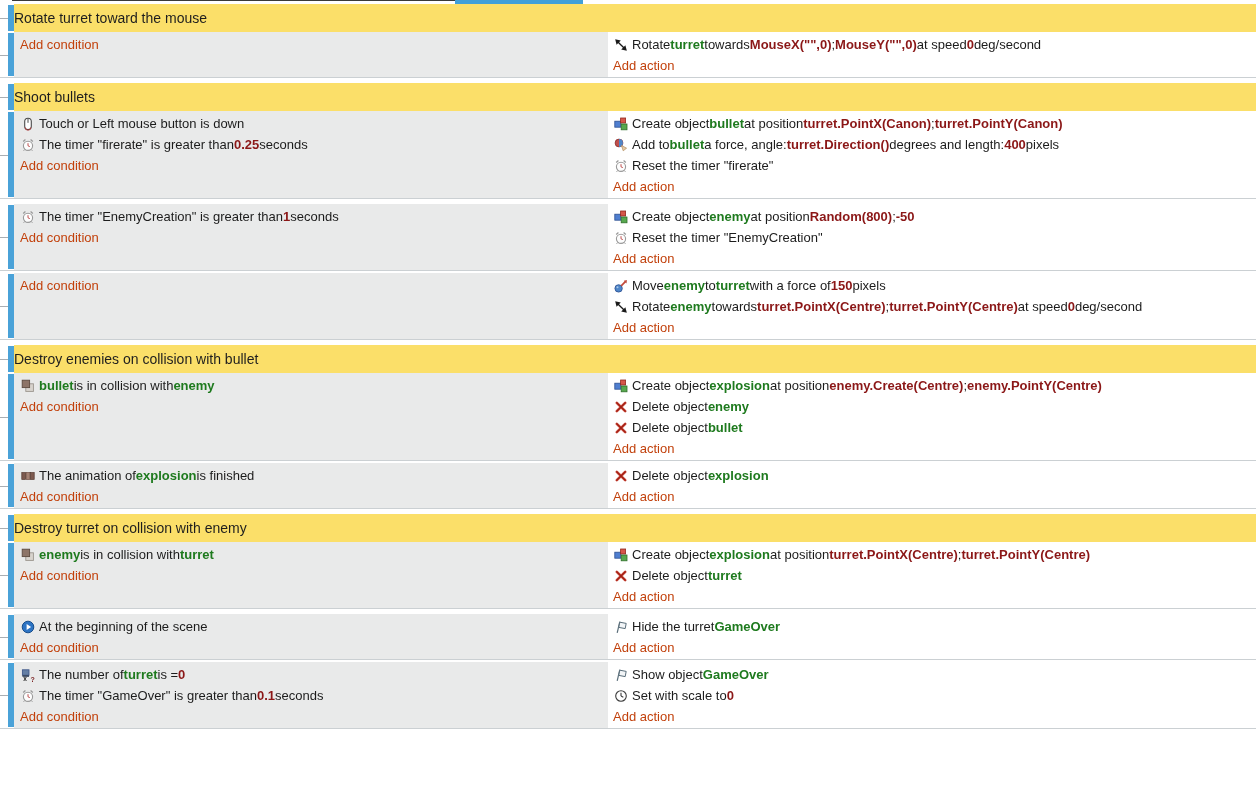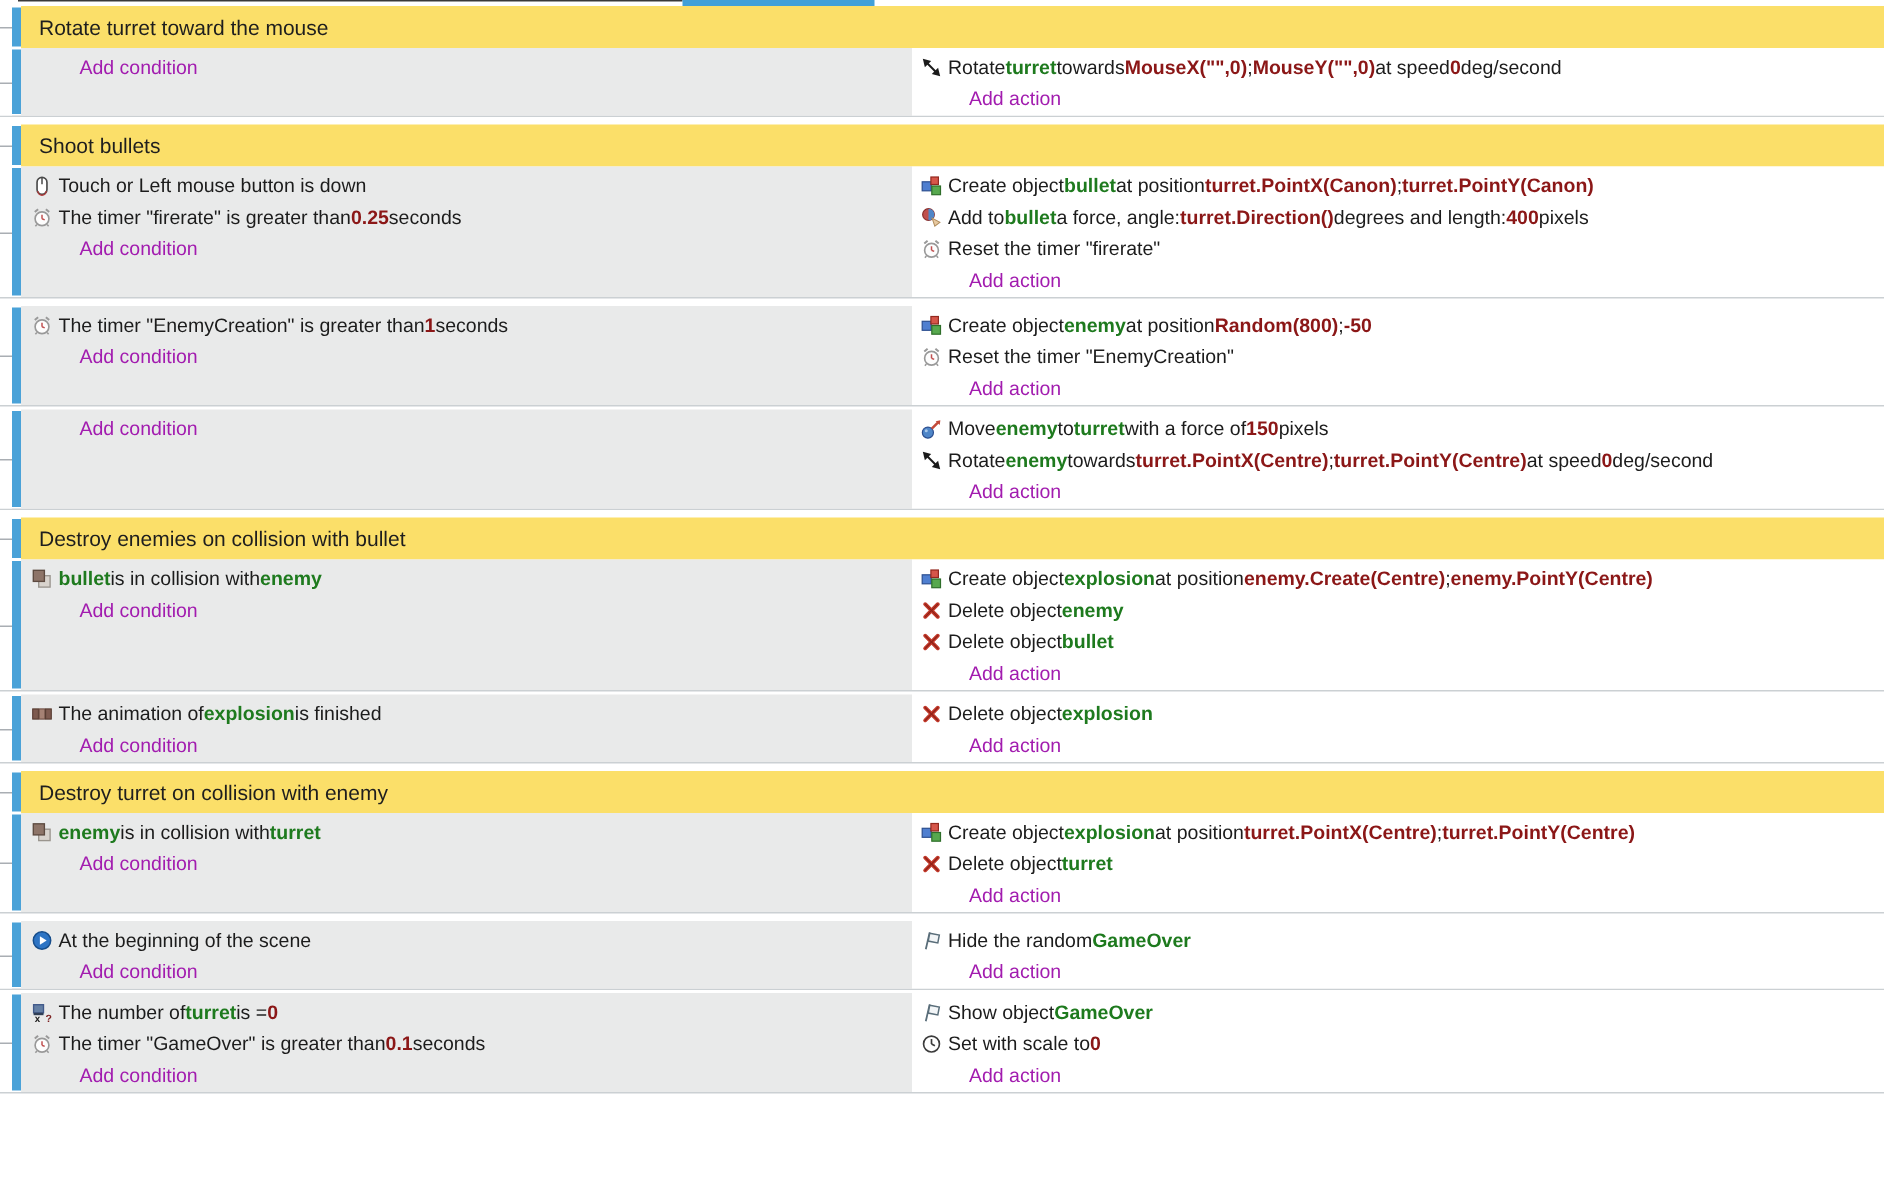--- a/index.html
+++ b/index.html
@@ -13,31 +13,31 @@
   .topstrip .hairline { position:absolute; left:12px; top:0; width:443px; height:1px; background:#3a3a3a; }
   .topstrip .thumb { position:absolute; left:455px; top:0; width:128px; height:4px; background:#41a0d8; }
 
   .row { display:flex; align-items:stretch; }
   .ruler { width:8px; flex:none; background:#fff; position:relative; }
   .ruler::after { content:""; position:absolute; left:0; width:8px; height:1px; background:#a9aeb3; top:50%; }
   .handle { width:6px; flex:none; background:#4aa2d8; margin:1px 0; }
 
   .header-content {
     flex:1; background:#fbdf69; display:flex; align-items:center;
-    padding-left:12px; font-size:14px; color:#1e1e1e; height:28px;
+    font-size:14px; color:#1e1e1e; height:28px;
   }
   .conds { width:594px; flex:none; background:#e9eaea; padding:2px 0 1px 6px; }
   .acts  { flex:1; background:#ffffff; padding:2px 0 1px 5px; }
 
   .line { display:flex; align-items:center; height:21px; font-size:13px; color:#1c1c1c; white-space:nowrap; overflow:hidden; }
   .ico { width:16px; height:15px; flex:none; display:inline-flex; align-items:center; justify-content:center; margin-right:3px; }
   .ico svg { display:block; }
   .seg.o { color:#1e7a1e; font-weight:700; }
   .seg.e { color:#8b1717; font-weight:700; }
-  .ph { display:flex; align-items:center; height:21px; font-size:13px; color:#a21caf; cursor:pointer;margin-left:33px; }
+  .ph { display:flex; align-items:center; height:21px; font-size:13px; color:#c2410c; cursor:pointer; }
 
   .gap { border-top:1px solid #cbd0d3; background:#fff; }
   .gap.g6 { height:6px; }
   .gap.g3 { height:3px; }
 </style>
 </head>
 <body>
 
 <div class="topstrip">
   <div class="hairline"></div>
@@ -447,21 +447,21 @@
         <div class="ph">Add condition</div>
       </div>
       <div class="acts">
         <div class="line">
           <span class="ico">
             <svg width="14" height="14" viewBox="0 0 14 14">
               <line x1="3.2" y1="12.8" x2="5.8" y2="1.6" stroke="#5a6e7a" stroke-width="1.2"></line>
               <polygon points="5.8,2.2 12.2,3.4 11.2,8.6 4.8,7.4" fill="#f2f5f7" stroke="#5a6e7a" stroke-width="1"></polygon>
             </svg>
           </span>
-          <span class="seg n">Hide the random </span>
+          <span class="seg n">Hide the turret </span>
           <span class="seg o">GameOver</span>
         </div>
         <div class="ph">Add action</div>
       </div>
     </div>
     <div class="gap g3"></div>
     <div class="row">
       <div class="ruler"></div>
       <div class="handle"></div>
       <div class="conds">

